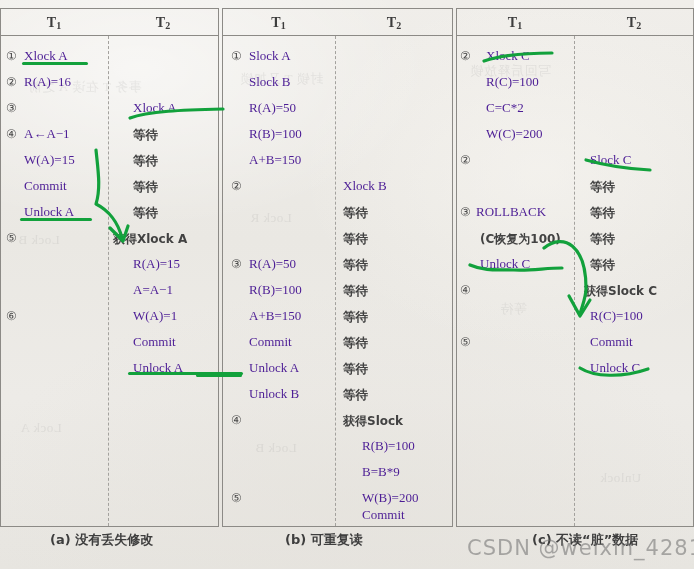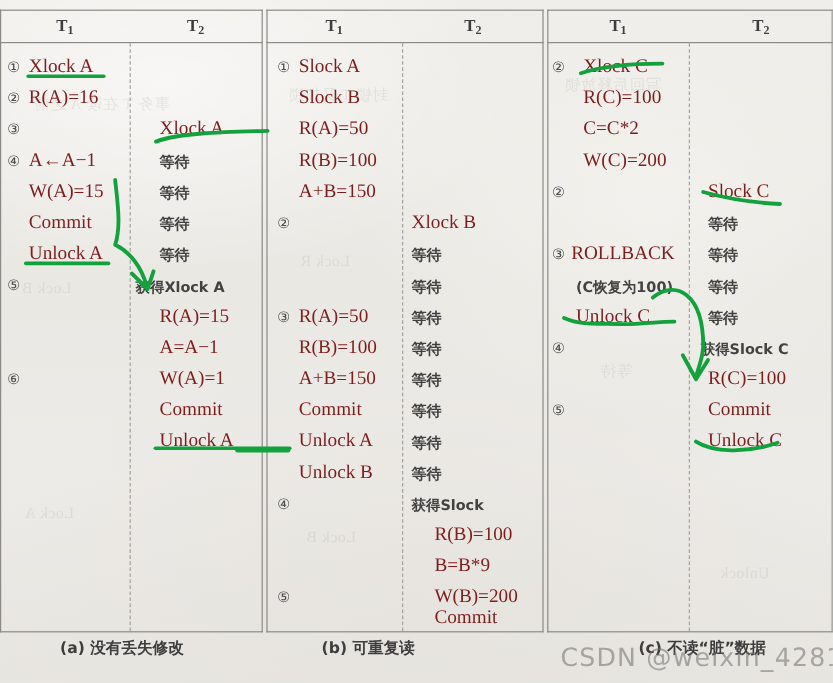--- a/index.html
+++ b/index.html
@@ -89,24 +89,24 @@
     color: #3d3d3d;
   }
   .head .sub {
     font-size: 10px;
     vertical-align: -2px;
     font-weight: 600;
   }
 
   .cell {
     position: absolute;
-    font-size: 16px;
+    font-size: 13px;
     line-height: 18px;
     white-space: nowrap;
-    color: #7f1d1d;
+    color: #4c1d95;
   }
   .cell.cn {
     font-family: "DejaVu Sans", sans-serif;
     font-size: 12.5px;
     font-weight: 700;
     color: #424242;
   }
   .cell.mixed {
     font-family: "DejaVu Sans", sans-serif;
     font-size: 12px;
@@ -322,21 +322,21 @@
     <div class="cell" style="left:134px; top:299px;">R(C)=100</div>
 
     <div class="num" style="left:4px;  top:325px;">⑤</div>
     <div class="cell" style="left:134px; top:325px;">Commit</div>
 
     <div class="cell" style="left:134px; top:351px;">Unlock C</div>
   </div>
 </div>
 
 <div class="caption" style="left:50px;">(a) 没有丢失修改</div>
-<div class="caption" style="left:268px;">(b) 可重复读</div>
+<div class="caption" style="left:285px;">(b) 可重复读</div>
 <div class="caption" style="left:532px;">(c) 不读“脏”数据</div>
 
 <div class="pen">
 
   <div class="pen-line" style="left:22px; top:62px; width:66px; height:3px;"></div>
 
   <div class="pen-line" style="left:20px; top:218px; width:72px; height:3px;"></div>
 
   <svg class="pen-svg" style="left:128px; top:100px; width:120px; height:24px;" viewBox="0 0 120 24">
     <path d="M2 18 C 20 11, 55 10, 95 9"></path>

